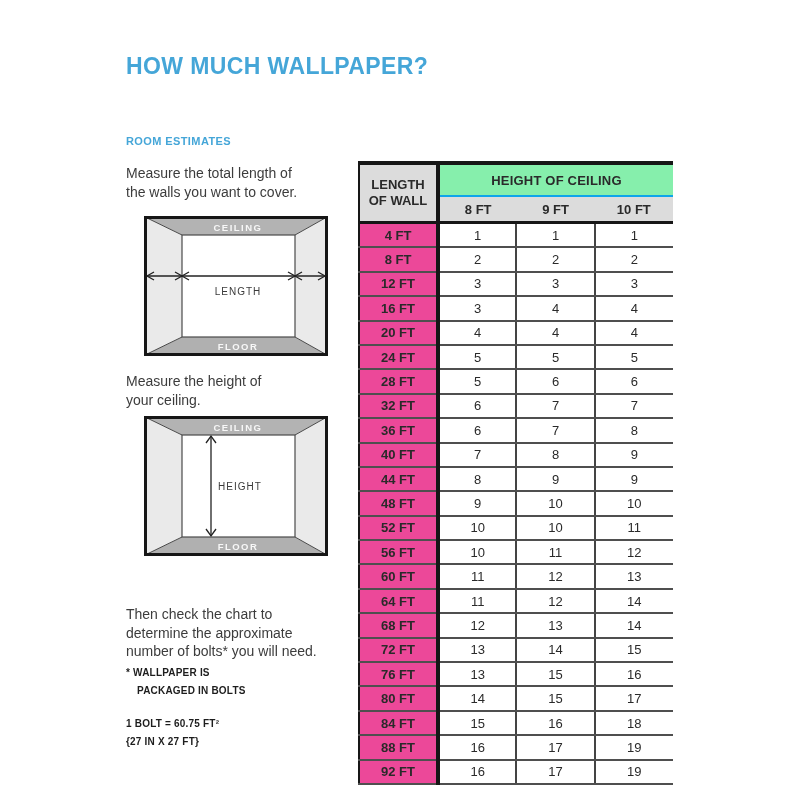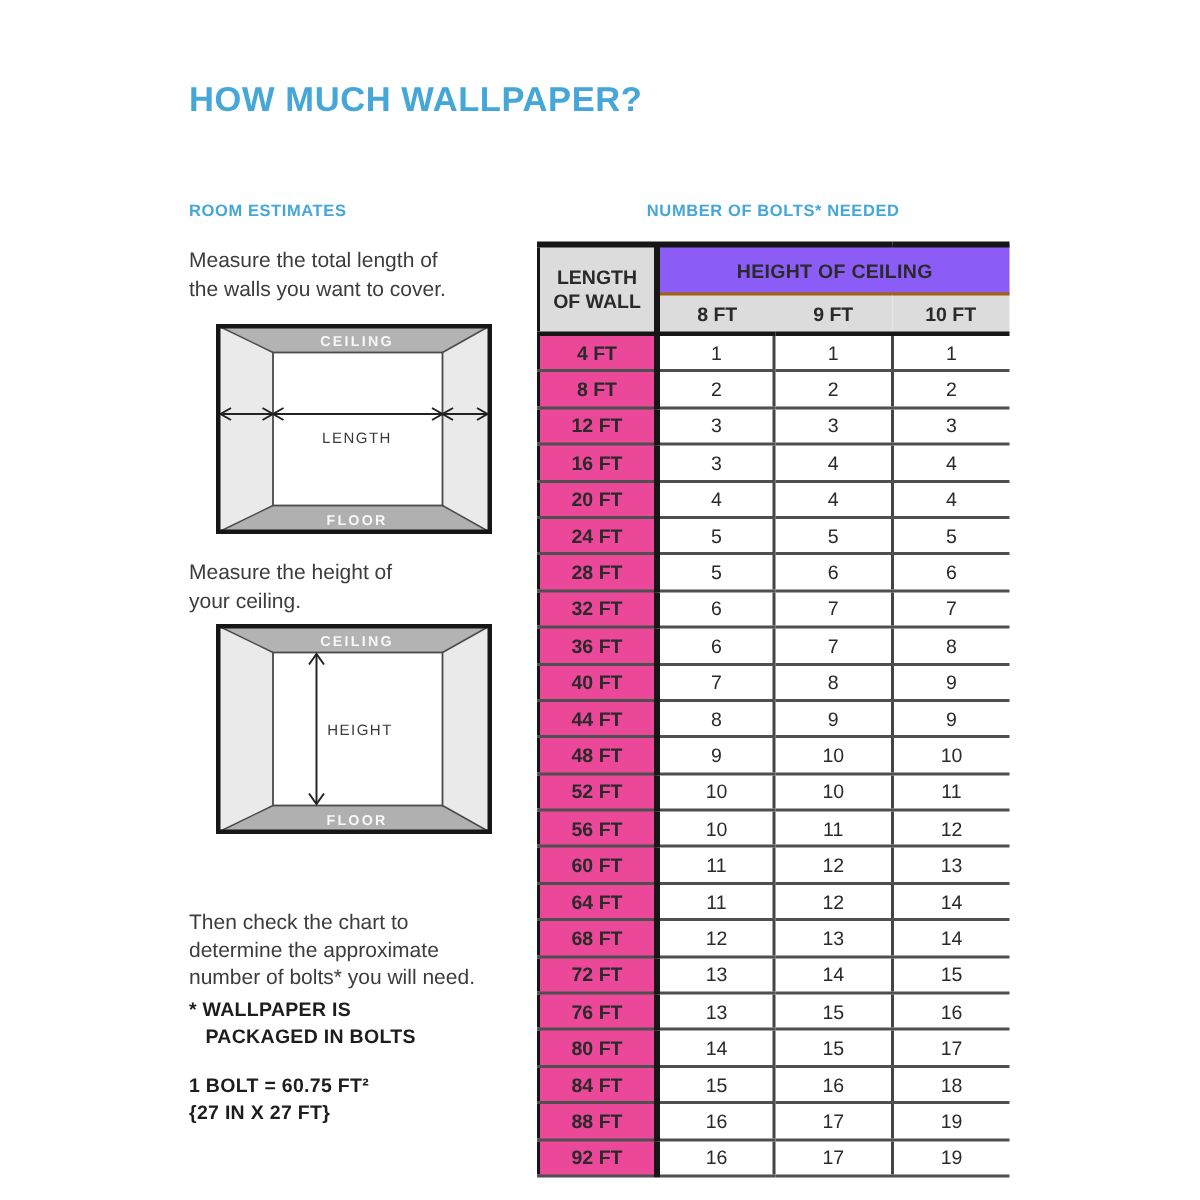--- a/index.html
+++ b/index.html
@@ -54,21 +54,21 @@
   #step2-text { top: 349px; }
   #step3-text { top: 582px; }
 
   .diagram { position: absolute; left: 144px; }
   #length-diagram-wrap { top: 193px; }
   #height-diagram-wrap { top: 393px; }
 
   .footnote {
     position: absolute;
     left: 126px;
-    font-size: 13px;
+    font-size: 10px;
     font-weight: 700;
     line-height: 18px;
     color: #1d1d1d;
     letter-spacing: 0.2px;
   }
   #wallpaper-footnote { top: 641px; }
   #wallpaper-footnote .indent { padding-left: 11px; }
   #bolt-equation { top: 692px; }
 
   
@@ -93,24 +93,24 @@
   }
   #bolt-table .row-head-cell {
     width: 76px;
     background: #dcdcdc;
     font-weight: 700;
     border-right: 4px solid #161616;
     border-bottom: 3px solid #161616;
     line-height: 16px;
   }
   #bolt-table .group-head-cell {
-    background: #8b5cf6;
+    background: #86efac;
     font-weight: 700;
     height: 30px;
-    border-bottom: 2px solid #a16207;
+    border-bottom: 2px solid #0ea5e9;
     letter-spacing: 0.2px;
   }
   #bolt-table .col-ft {
     background: #dcdcdc;
     font-weight: 700;
     height: 24px;
     border-bottom: 3px solid #161616;
   }
   #bolt-table tbody td { height: 22.4px; border-bottom: 2px solid #4f4f4f; }
   #bolt-table tbody td.row-label {
@@ -137,21 +137,20 @@
 </style>
 </head>
 <body>
 
 <div id="page">
 
   <div id="main-title">HOW MUCH WALLPAPER?</div>
 
   <div id="room-estimates-heading" class="section-heading">ROOM ESTIMATES</div>
 
-  <div id="table-heading" class="section-heading">NUMBER OF BOLTS* NEEDED</div>
 
   <div id="step1-text" class="step-text preline">Measure the total length of
 the walls you want to cover.</div>
 
   <div id="length-diagram-wrap" class="diagram">
     <svg width="184" height="140" viewBox="0 0 184 140">
       <polygon points="1,1 183,1 151,19 38,19" fill="#b3b3b3"></polygon>
       <polygon points="1,139 183,139 151,121 38,121" fill="#b0b0b0"></polygon>
       <polygon points="1,1 38,19 38,121 1,139" fill="#eaeaea"></polygon>
       <polygon points="183,1 151,19 151,121 183,139" fill="#eaeaea"></polygon>

